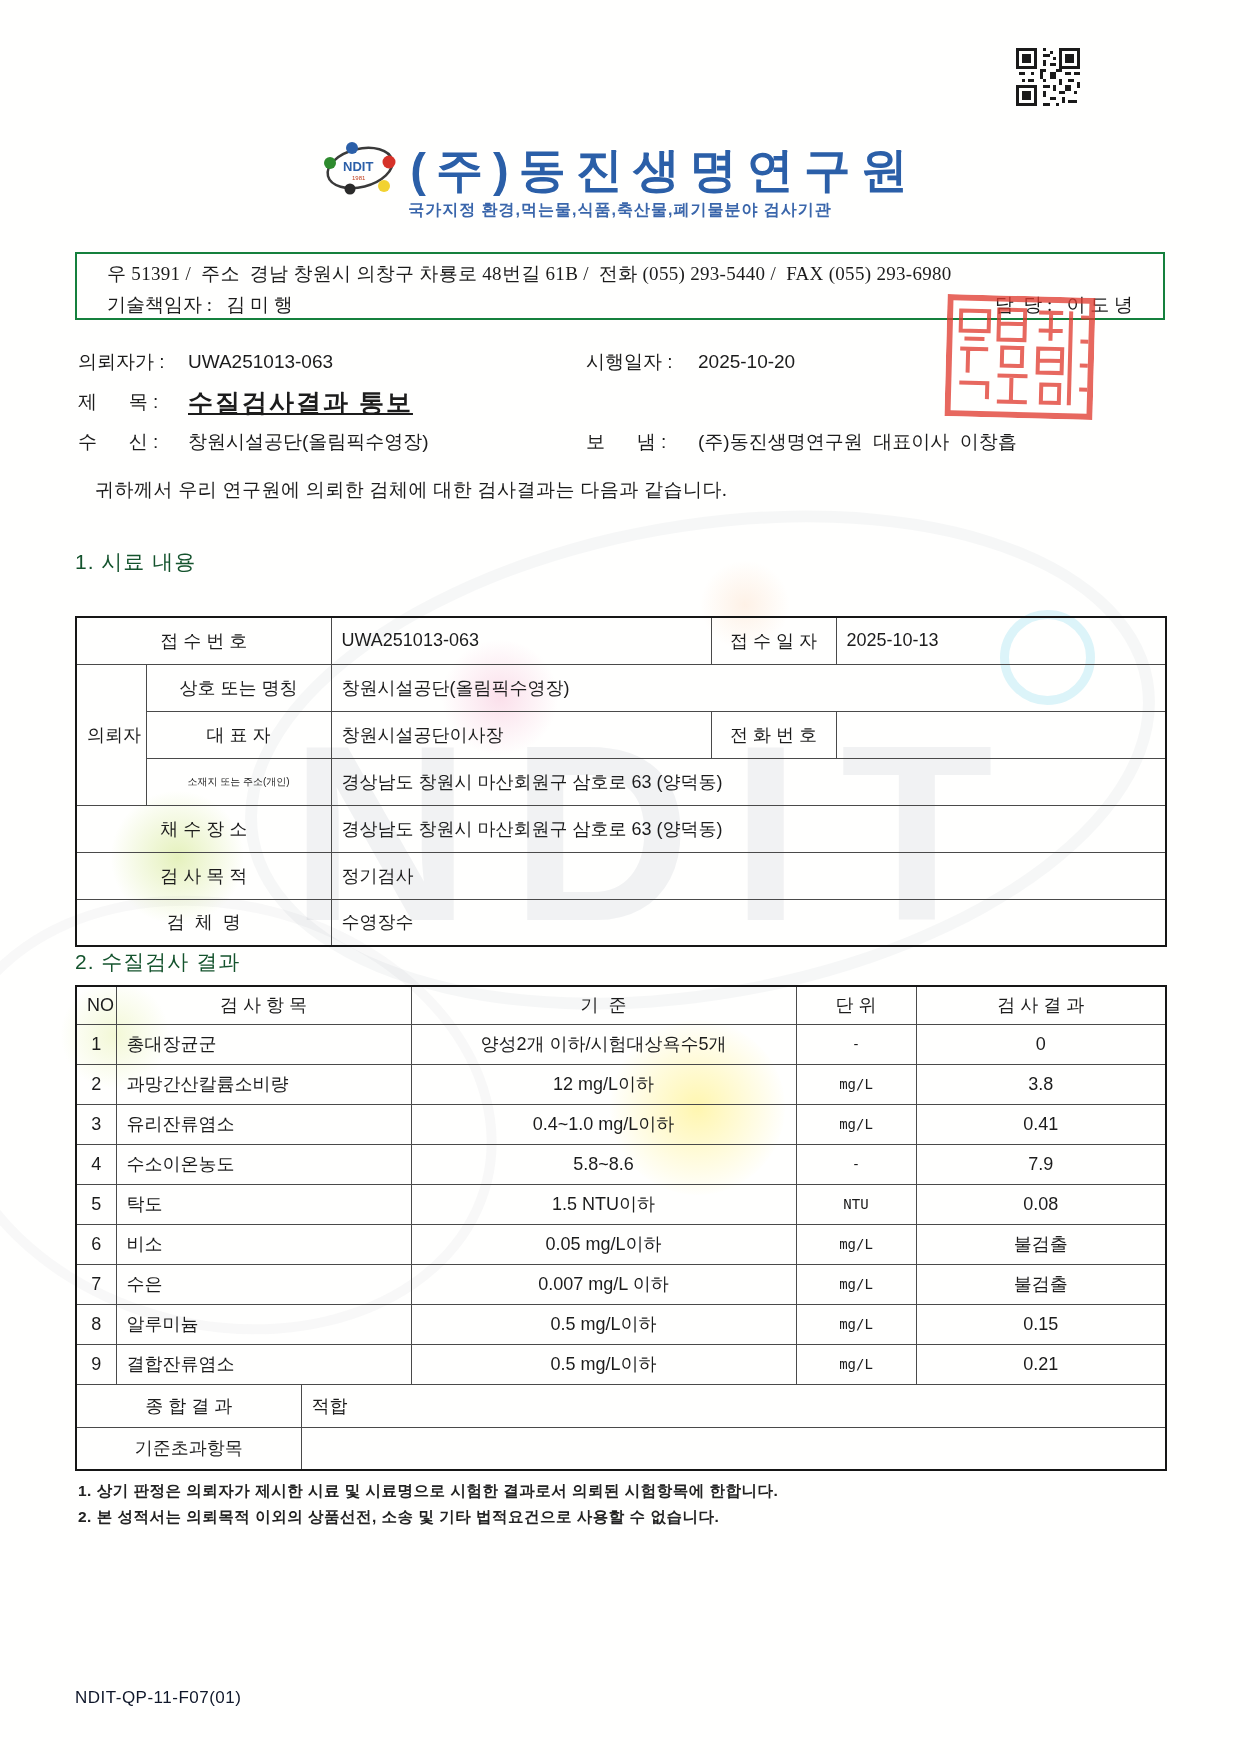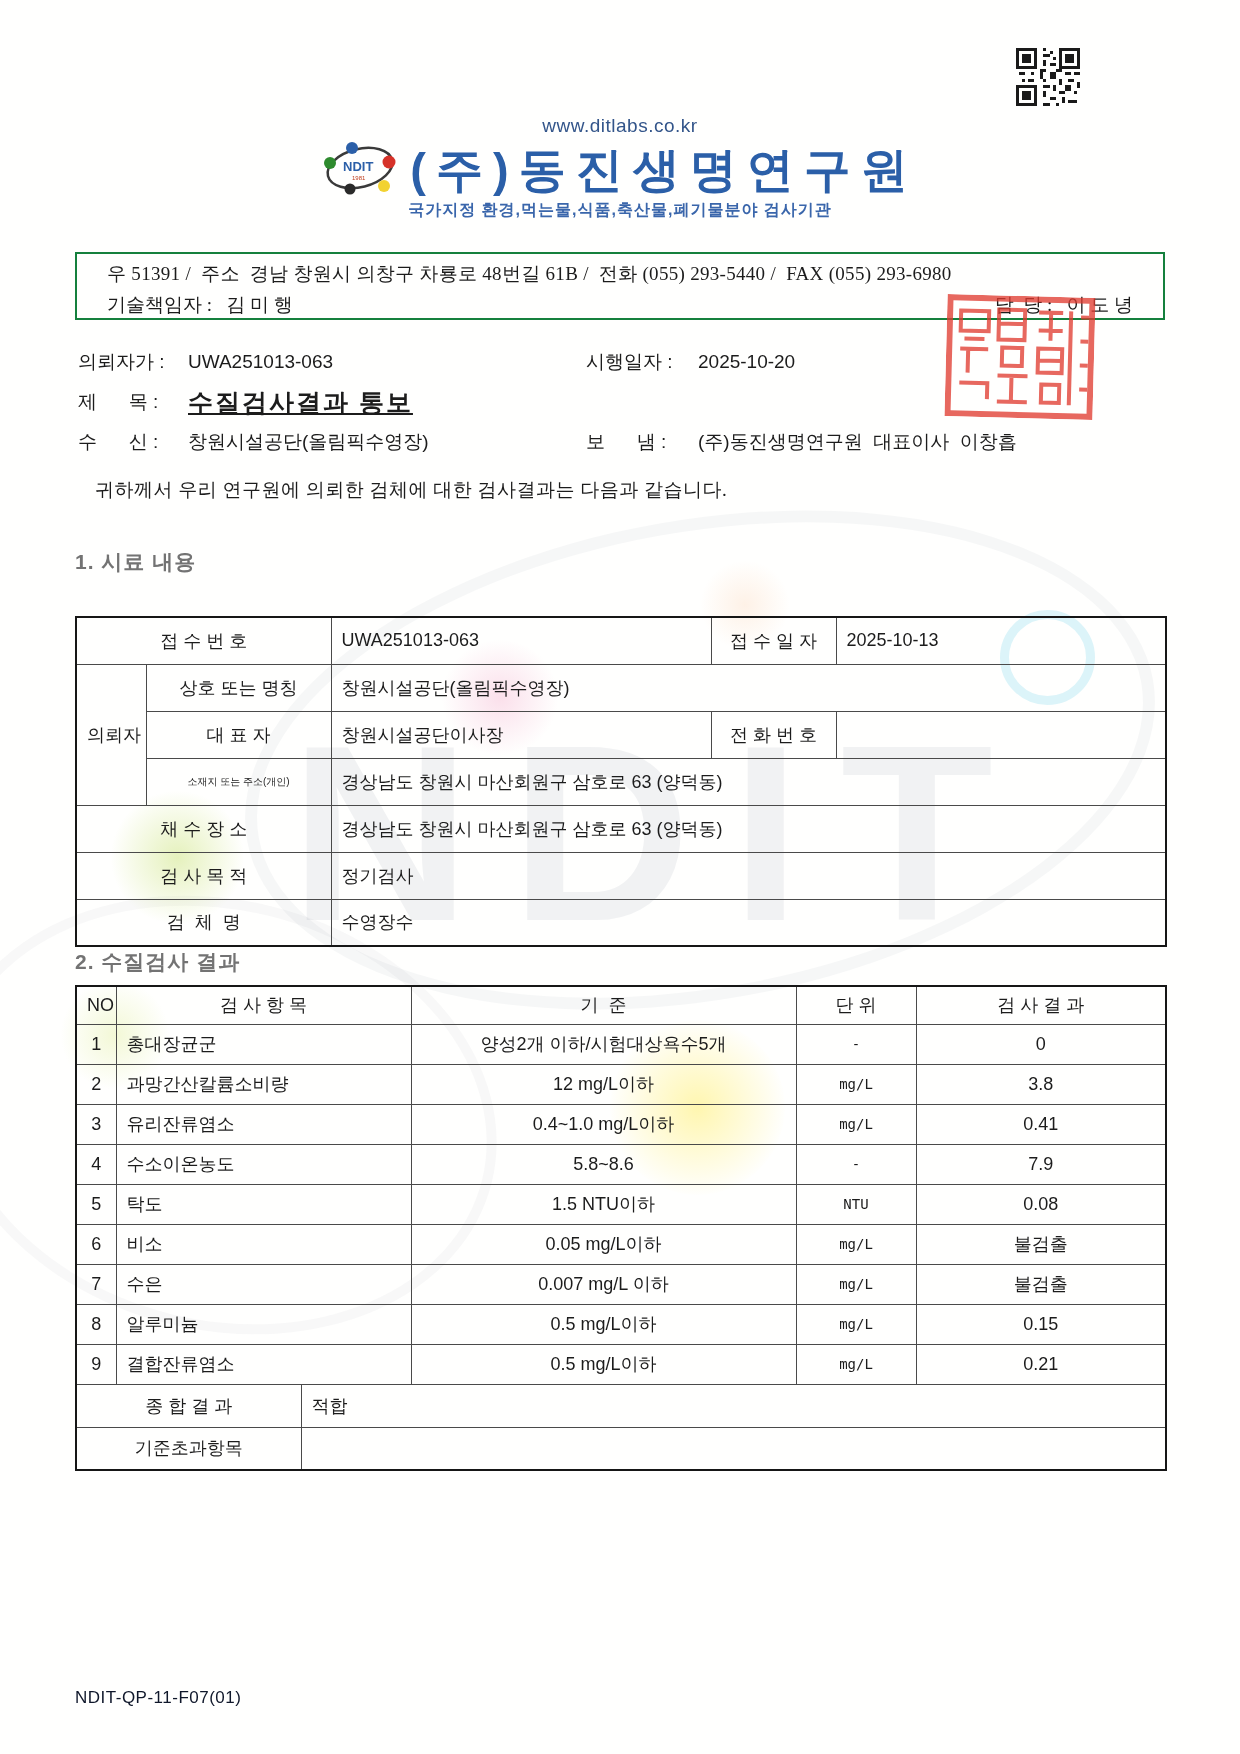--- a/index.html
+++ b/index.html
@@ -73,21 +73,21 @@
     position:absolute; left:946px; top:296px; width:148px; height:122px;
     transform:rotate(1.5deg); opacity:0.85;
   }
 
   .greeting {
     position:absolute; left:95px; top:477px; font-size:19px;
     font-family:"Liberation Serif", serif; letter-spacing:0.5px;
   }
 
   
-  .sec-title { position:absolute; font-size:21px; font-weight:bold; letter-spacing:1px; color:#737373; }
+  .sec-title { position:absolute; font-size:21px; font-weight:normal; letter-spacing:1px; color:#14532d; }
   .sec1-title { left:75px; top:548px; }
   .sec2-title { left:75px; top:948px; }
 
   table.doc-table {
     position:absolute; border-collapse:collapse; table-layout:fixed;
     background:transparent; font-size:18px;
   }
   table.doc-table td {
     border:1px solid #4a4a4a; padding:0 10px; overflow:hidden;
   }
@@ -169,21 +169,20 @@
         <rect x="19" y="14" width="1" height="1"></rect>
         <rect x="11" y="16" width="2" height="1"></rect>
           <rect x="15" y="16" width="1" height="2"></rect>
         <rect x="17" y="17" width="3" height="1"></rect>
           <rect x="9" y="18" width="2" height="1"></rect>
         <rect x="13" y="18" width="1" height="1"></rect>
       </g>
     </svg>
   </div>
 
-  <div class="site-url">www.ditlabs.co.kr</div>
   <div class="brand-row">
     <span class="brand-logo">
       <svg width="78" height="60" viewBox="0 0 78 60">
         <ellipse cx="38" cy="30" rx="33" ry="19" fill="none" stroke="#3a3a3a" stroke-width="2.5" transform="rotate(-14 38 30)"></ellipse>
         <circle cx="8" cy="25" r="6" fill="#2e8b2e"></circle>
         <circle cx="30" cy="10" r="6" fill="#2b5fa8"></circle>
         <circle cx="67" cy="24" r="6.5" fill="#d63229"></circle>
         <circle cx="62" cy="48" r="6" fill="#f2d231"></circle>
         <circle cx="28" cy="51" r="5.5" fill="#2a2a2a"></circle>
         <text x="21" y="33" font-size="13" font-weight="bold" fill="#2b5fa8" font-family="Liberation Sans, sans-serif">NDIT</text>
@@ -367,16 +366,20 @@
       <td class="lbl" colspan="2">종 합 결 과</td>
       <td class="val" colspan="4">적합</td>
     </tr>
     <tr class="foot">
       <td class="lbl" colspan="2">기준초과항목</td>
       <td class="val" colspan="4"></td>
     </tr>
   </tbody>
     </table>
 
+  <div class="notes">
+    <div>1. 상기 판정은 의뢰자가 제시한 시료 및 시료명으로 시험한 결과로서 의뢰된 시험항목에 한합니다.</div>
+    <div>2. 본 성적서는 의뢰목적 이외의 상품선전, 소송 및 기타 법적요건으로 사용할 수 없습니다.</div>
+  </div>
 
   <div class="footer-code">NDIT-QP-11-F07(01)</div>
 
 </div>
 
 </body></html>

